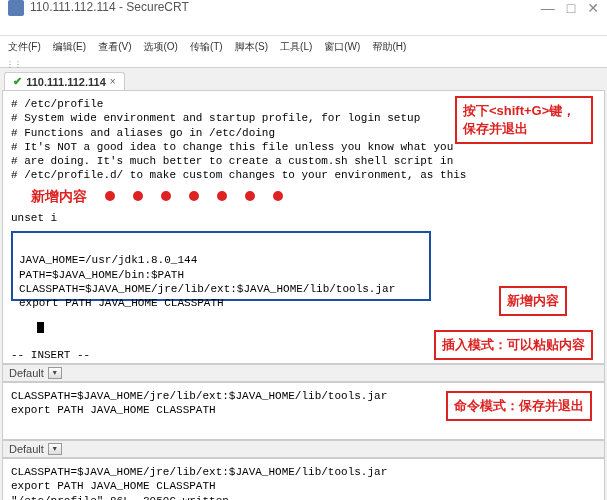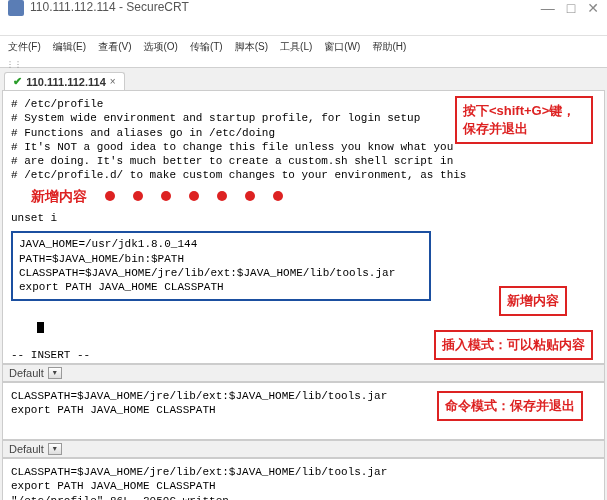--- a/index.html
+++ b/index.html
@@ -93,40 +93,40 @@
     display: flex;
     align-items: center;
     gap: 18px;
     margin: 4px 0 6px 20px;
   }
   .omit .dot {
     width: 10px; height: 10px; border-radius: 50%; background: #d22; display:inline-block;
   }
   .bluebox {
     border: 2px solid #1b4fa0;
-    padding: 4px 6px;
+    padding: 20px 6px;
     margin-top: 6px;
     width: 420px;
     height: 70px;
   }
   .callout {
     position: absolute;
     border: 2px solid #d22;
     color: #d22;
     font-family: "Microsoft YaHei","SimSun",sans-serif;
     font-size: 13px;
     font-weight: bold;
     padding: 4px 6px;
     background: #fff;
     line-height: 1.4;
   }
   .callout.c1 { right: 14px; top: 96px; width: 138px; }
   .callout.c2 { right: 40px; top: 286px; font-family: Liberation Serif, serif; }
   .callout.c3 { right: 14px; top: 330px; }
-  .callout.c4 { right: 24px; top: 391px; }
+  .callout.c4 { right: 15px; top: 391px; }
   .statusbar {
     height: 18px;
     background: #f0f0f0;
     border: 1px solid #ccc;
     margin: 0 2px;
     display: flex;
     align-items: center;
     padding: 0 6px;
     font-size: 11px;
     color: #444;

